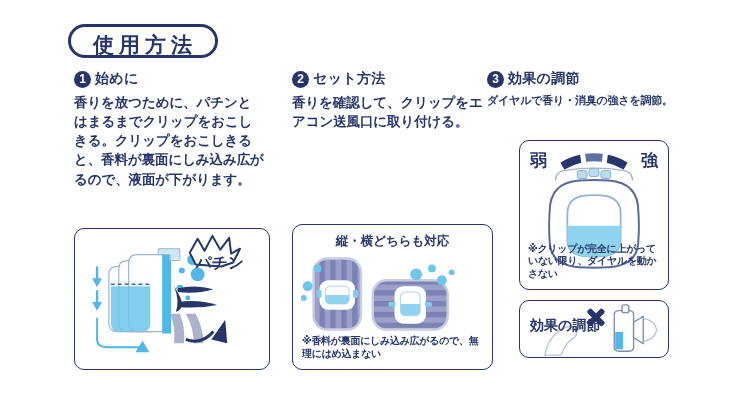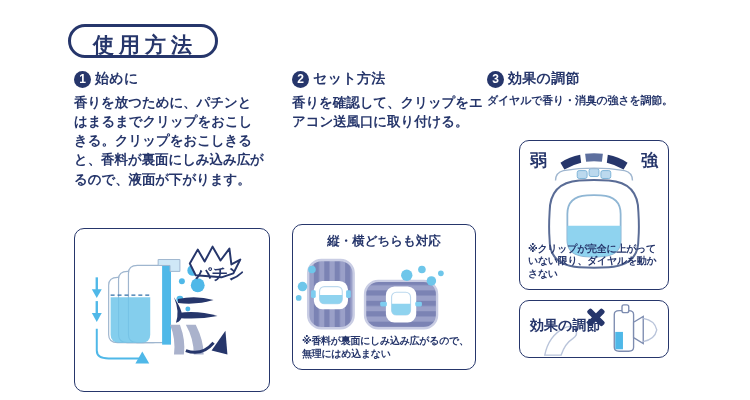--- a/index.html
+++ b/index.html
@@ -26,22 +26,22 @@
     justify-content:center;flex:0 0 auto;line-height:1;}
   .step-title{font-size:14px;font-weight:bold;color:#26366b;letter-spacing:.3px;}
   .body-text{font-size:13.5px;font-weight:bold;line-height:1.42;color:#26366b;
     letter-spacing:-.1px;}
   .body-text-sm{font-size:11px;font-weight:bold;line-height:1.45;color:#26366b;
     letter-spacing:-.2px;}
 
   
   .ibox{border:1.6px solid #26366b;border-radius:10px;box-sizing:border-box;
     background:#fff;position:relative;}
-  .box1{position:absolute;left:74px;top:228px;width:196px;height:164px;}
-  .box2{position:absolute;left:292px;top:224px;width:184px;height:146px;}
+  .box1{position:absolute;left:74px;top:228px;width:196px;height:142px;}
+  .box2{position:absolute;left:292px;top:224px;width:201px;height:146px;}
   .box3a{position:absolute;left:519px;top:140px;width:150px;height:150px;}
   .box3b{position:absolute;left:519px;top:300px;width:150px;height:58px;}
 
   .ibox svg{position:absolute;inset:0;width:100%;height:100%;display:block;}
 
   .cap{position:absolute;left:0;right:0;text-align:center;font-size:12.5px;
     font-weight:bold;color:#26366b;}
   .note{position:absolute;font-size:10px;font-weight:bold;color:#26366b;
     line-height:1.28;letter-spacing:-.3px;}
 </style>

